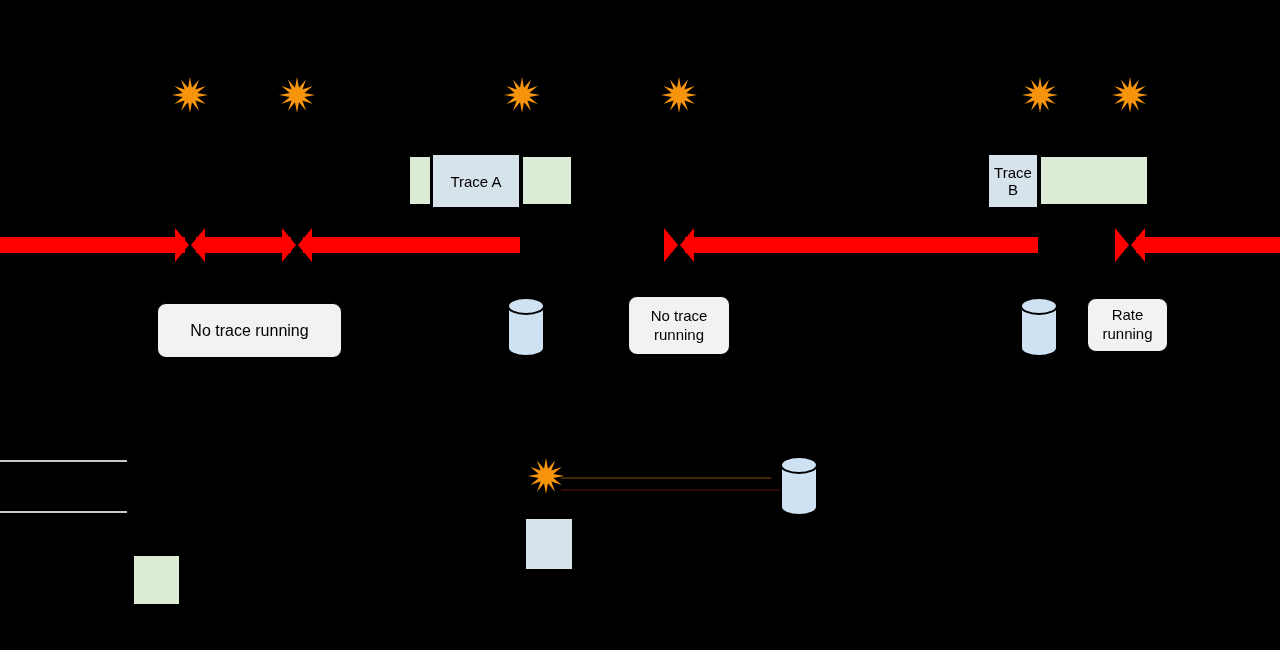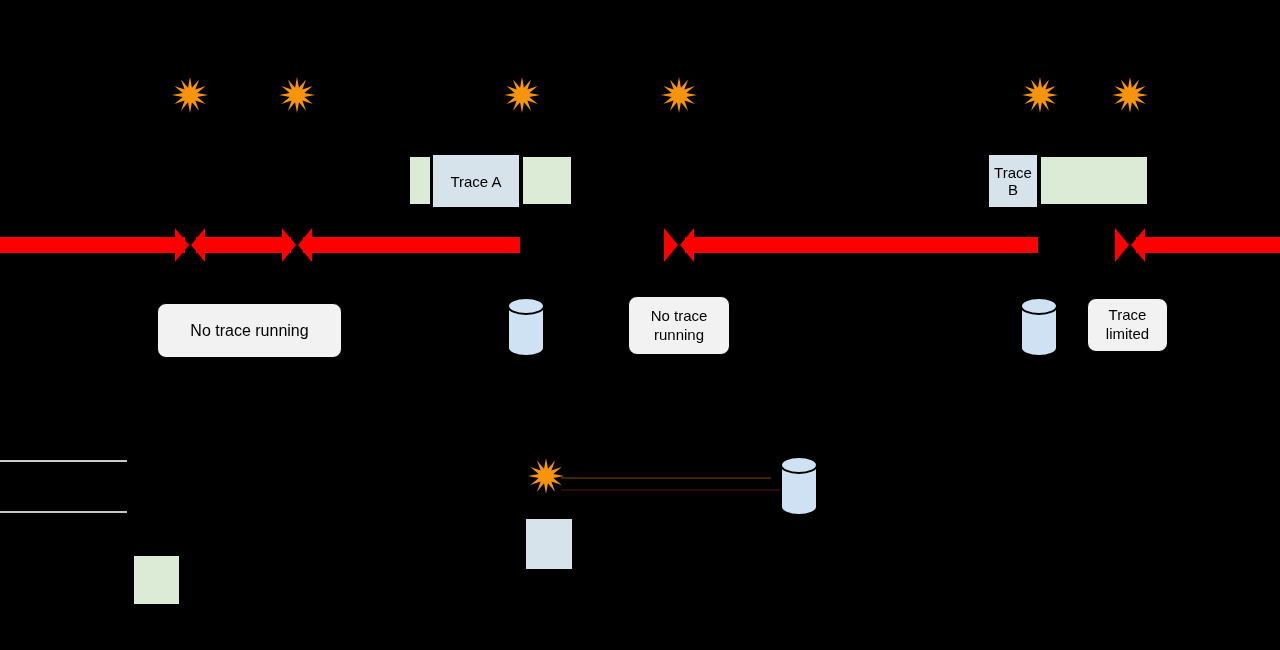--- a/index.html
+++ b/index.html
@@ -114,21 +114,21 @@
   <svg class="cyl" style="left:506px;top:296px">
       <use href="#sym-cyl"></use>
     </svg>
   <div class="callout small" style="left:628px;top:296px;width:102px;height:59px">
     <span>No trace running</span>
   </div>
   <svg class="cyl" style="left:1019px;top:296px">
       <use href="#sym-cyl"></use>
     </svg>
   <div class="callout small" style="left:1087px;top:298px;width:81px;height:54px">
-    <span>Trace limited</span>
+    <span>Rate running</span>
   </div>
 
   <div class="legend-line" style="left:0;top:460px;width:127px"></div>
   <div class="legend-line" style="left:0;top:511px;width:127px"></div>
 
   <svg class="burst" style="left:527px;top:457px">
       <use href="#sym-burst"></use>
     </svg>
   <div class="streak orange" style="left:561px;top:477px;width:210px"></div>
   <div class="streak maroon" style="left:561px;top:489px;width:220px"></div>

